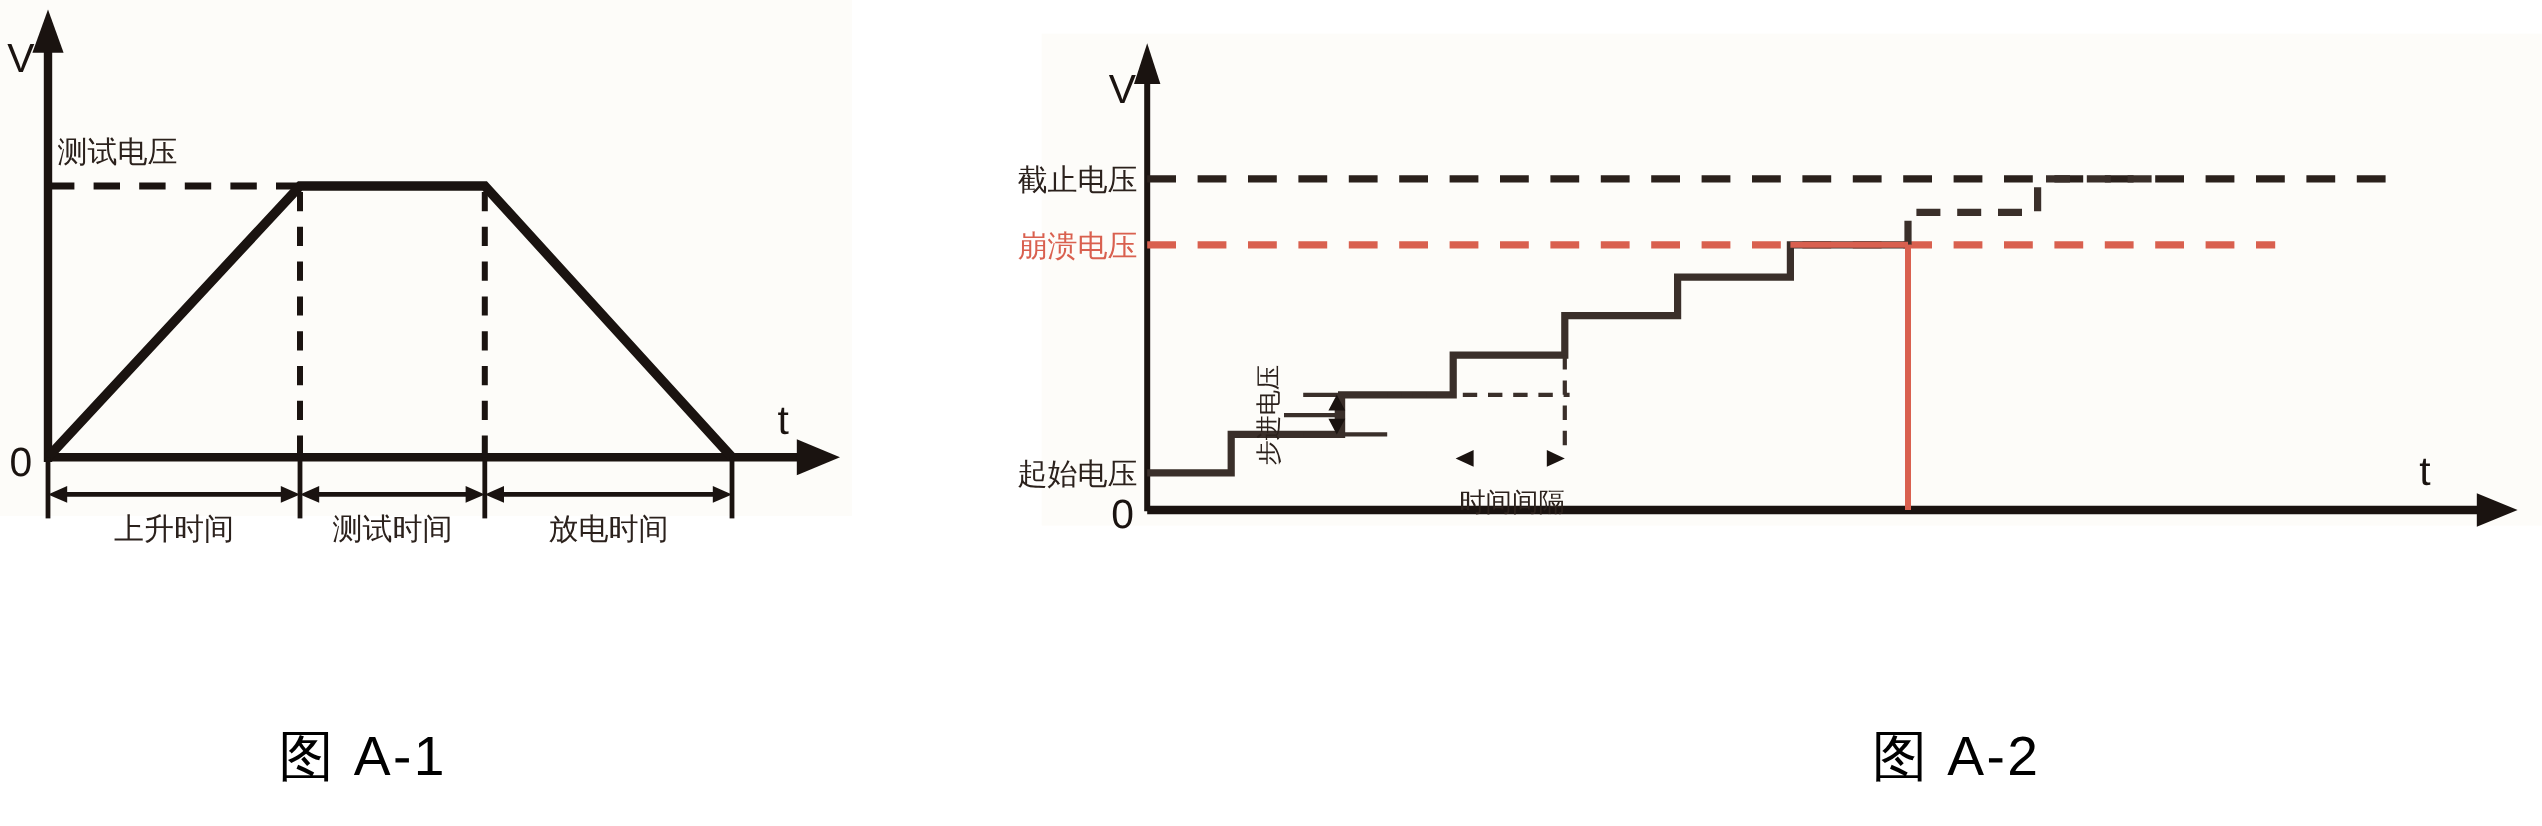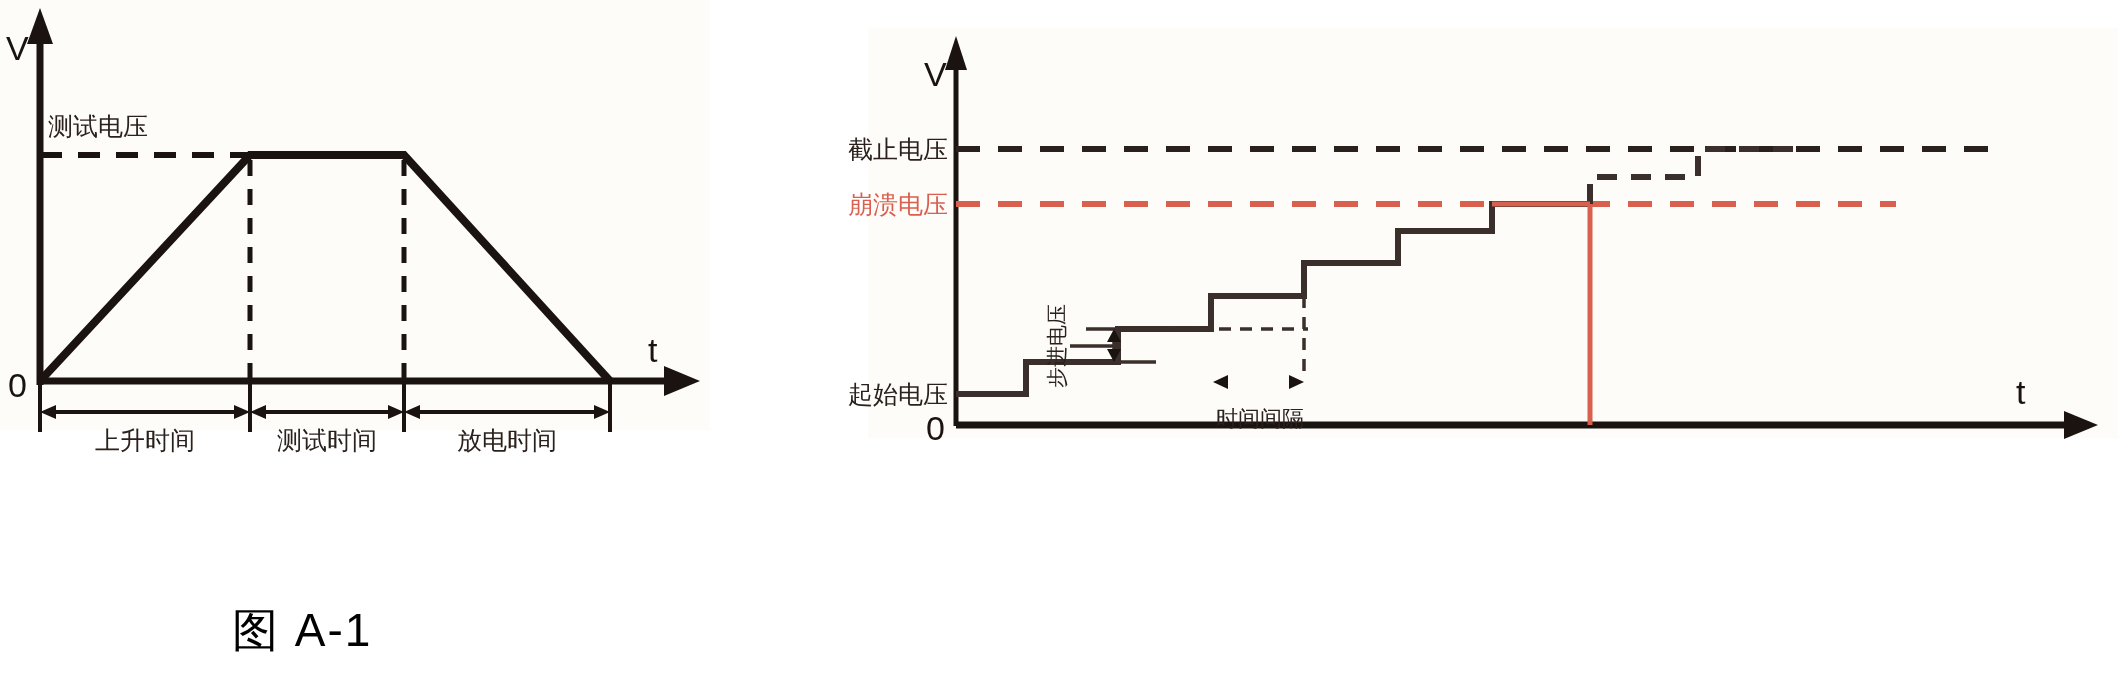--- a/index.html
+++ b/index.html
@@ -175,14 +175,15 @@
       <text class="lbl lbl-axis" x="56" y="58">V</text>
       <text class="lbl lbl-axis" x="1148" y="376">t</text>
       <text class="lbl lbl-zero" x="58" y="412">0</text>
 
       <text class="lbl" x="80" y="130" text-anchor="end">截止电压</text>
       <text class="lbl lbl-red" x="80" y="185" text-anchor="end">崩溃电压</text>
       <text class="lbl" x="80" y="375" text-anchor="end">起始电压</text>
     </svg>
   </div>
 
+  <div class="caption" id="caption-right">图 A-2</div>
 
 </div>
 
 </body></html>

